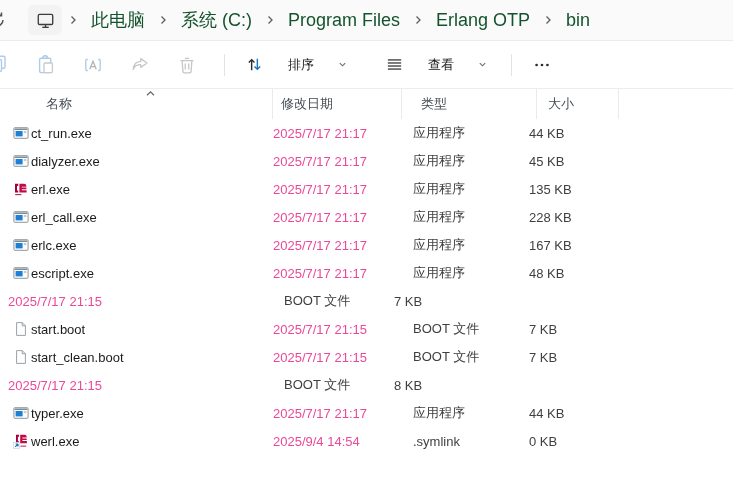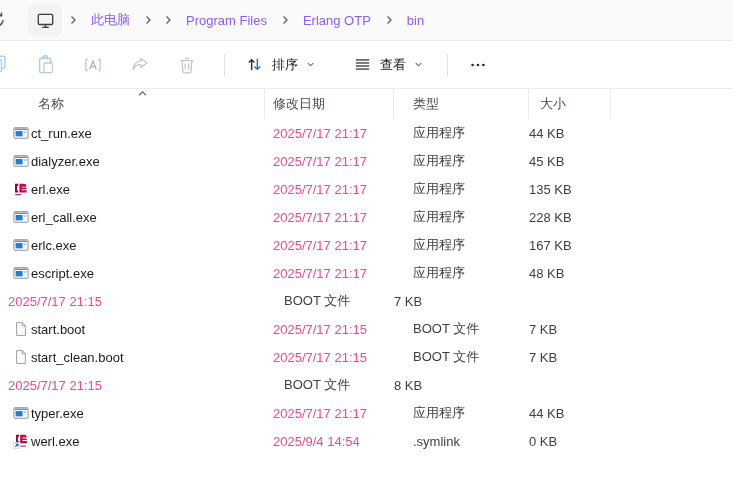--- a/index.html
+++ b/index.html
@@ -17,48 +17,48 @@
     display:flex;align-items:center;padding-left:28px;gap:1px;overflow:hidden;
   }
   .clip-frag{position:absolute;top:10px;left:0;width:7px;height:22px;overflow:hidden}
   .clip-frag svg{margin-left:-13px}
   .crumb-root{
     width:34px;height:30px;display:flex;align-items:center;justify-content:center;
     background:#f3f3f3;border:none;border-radius:5px;cursor:pointer;flex:none;
   }
   .crumb-chevron{display:flex;align-items:center;padding:0 5px;flex:none}
   .crumb{
-    font-size:13px;padding:5px 8px;border:none;background:transparent;border-radius:4px;
-    color:#8b5cf6;cursor:pointer;white-space:nowrap;flex:none;
+    font-size:18px;padding:5px 8px;border:none;background:transparent;border-radius:4px;
+    color:#14532d;cursor:pointer;white-space:nowrap;flex:none;
     font-family:inherit;
   }
 
   
   .toolbar{
     position:relative;height:47px;background:#fff;border-bottom:1px solid #ededed;
     display:flex;align-items:center;padding-left:26px;overflow:hidden;
   }
   .clip-frag2{position:absolute;top:13px;left:0;width:9px;height:22px;overflow:hidden}
   .clip-frag2 svg{margin-left:-12px}
   .tbtn{
     width:40px;height:36px;margin-right:7px;display:flex;align-items:center;justify-content:center;
     background:none;border:none;border-radius:5px;cursor:default;flex:none;
   }
   .tbtn-label{
-    display:flex;align-items:center;gap:8px;height:36px;padding:0 10px;margin-right:4px;
+    display:flex;align-items:center;gap:24px;height:36px;padding:0 10px;margin-right:4px;
     background:none;border:none;border-radius:5px;cursor:pointer;
     font-size:13px;color:#1b1b1b;white-space:nowrap;flex:none;font-family:inherit;
   }
   .vdiv{width:1px;height:22px;background:#e3e3e3;margin:0 10px;flex:none}
   .icon{display:flex;align-items:center;justify-content:center}
 
   
   .header-row{
     height:30px;display:grid;grid-template-columns:265px 129px 135px 82px 1fr;
-    align-items:stretch;font-size:13px;color:#454c54;background:#fff;
+    align-items:stretch;font-size:13px;color:#454c54;background:#fff;margin-left:8px;
   }
   .hcell{
     position:relative;display:flex;align-items:center;border-right:1px solid #eaeaea;
     background:none;border-top:none;border-bottom:none;border-left:none;
     font-family:inherit;font-size:13px;color:#454c54;cursor:pointer;padding:0;
   }
   .hcell:last-child{border-right:none}
   .h-name{padding-left:38px}
   .h-date{padding-left:8px}
   .h-type{padding-left:19px}
@@ -103,20 +103,21 @@
           <svg width="10" height="12" viewBox="0 0 10 12" fill="none" stroke="#5d5d5d" stroke-width="1.3">
             <path d="M3.5 2.5 L7 6 L3.5 9.5"></path>
           </svg>
         </span>
         <button class="crumb">此电脑</button>
         <span class="crumb-chevron">
           <svg width="10" height="12" viewBox="0 0 10 12" fill="none" stroke="#5d5d5d" stroke-width="1.3">
             <path d="M3.5 2.5 L7 6 L3.5 9.5"></path>
           </svg>
         </span>
+        <button class="crumb">系统 (C:)</button>
         <span class="crumb-chevron">
           <svg width="10" height="12" viewBox="0 0 10 12" fill="none" stroke="#5d5d5d" stroke-width="1.3">
             <path d="M3.5 2.5 L7 6 L3.5 9.5"></path>
           </svg>
         </span>
         <button class="crumb">Program Files</button>
         <span class="crumb-chevron">
           <svg width="10" height="12" viewBox="0 0 10 12" fill="none" stroke="#5d5d5d" stroke-width="1.3">
             <path d="M3.5 2.5 L7 6 L3.5 9.5"></path>
           </svg>

